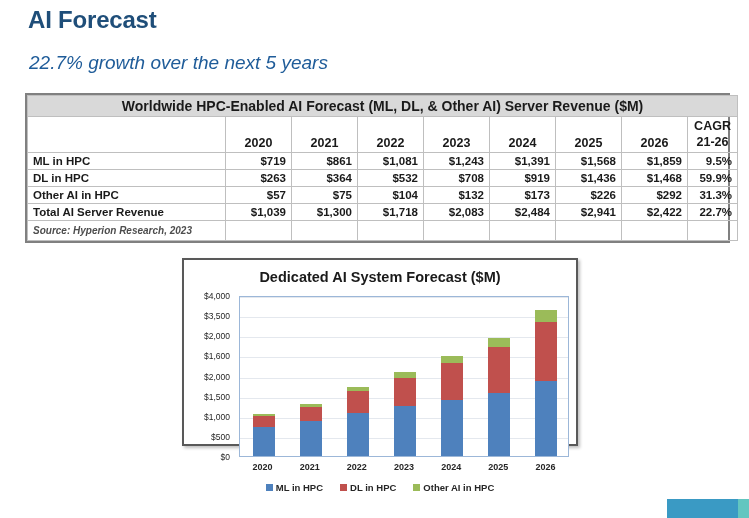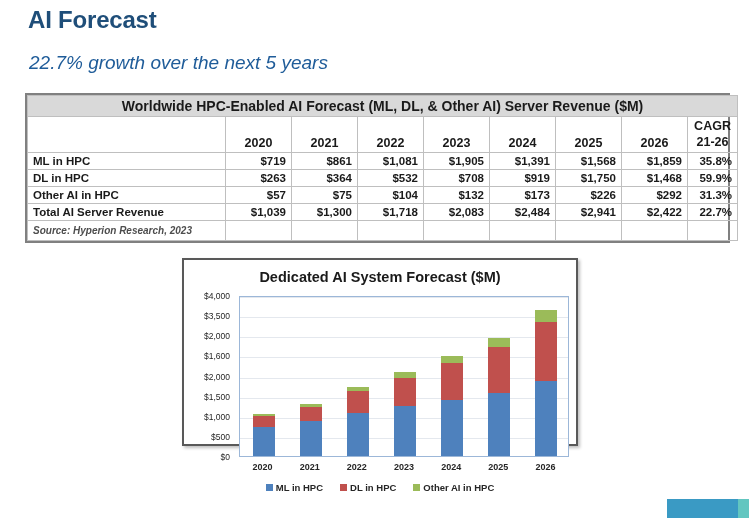--- a/index.html
+++ b/index.html
@@ -155,34 +155,34 @@
           <td class="yr">2024</td>
           <td class="yr">2025</td>
           <td class="yr">2026</td>
           <td class="cagr">CAGR<br>21-26</td>
         </tr>
         <tr class="">
           <td class="rowlabel">ML in HPC</td>
           <td class="num">$719</td>
           <td class="num">$861</td>
           <td class="num">$1,081</td>
-          <td class="num">$1,905</td>
+          <td class="num">$1,243</td>
           <td class="num">$1,391</td>
           <td class="num">$1,568</td>
           <td class="num">$1,859</td>
-          <td class="pct">35.8%</td>
+          <td class="pct">9.5%</td>
         </tr>
         <tr class="">
           <td class="rowlabel">DL in HPC</td>
           <td class="num">$263</td>
           <td class="num">$364</td>
           <td class="num">$532</td>
           <td class="num">$708</td>
           <td class="num">$919</td>
-          <td class="num">$1,750</td>
+          <td class="num">$1,436</td>
           <td class="num">$1,468</td>
           <td class="pct">59.9%</td>
         </tr>
         <tr class="">
           <td class="rowlabel">Other AI in HPC</td>
           <td class="num">$57</td>
           <td class="num">$75</td>
           <td class="num">$104</td>
           <td class="num">$132</td>
           <td class="num">$173</td>

